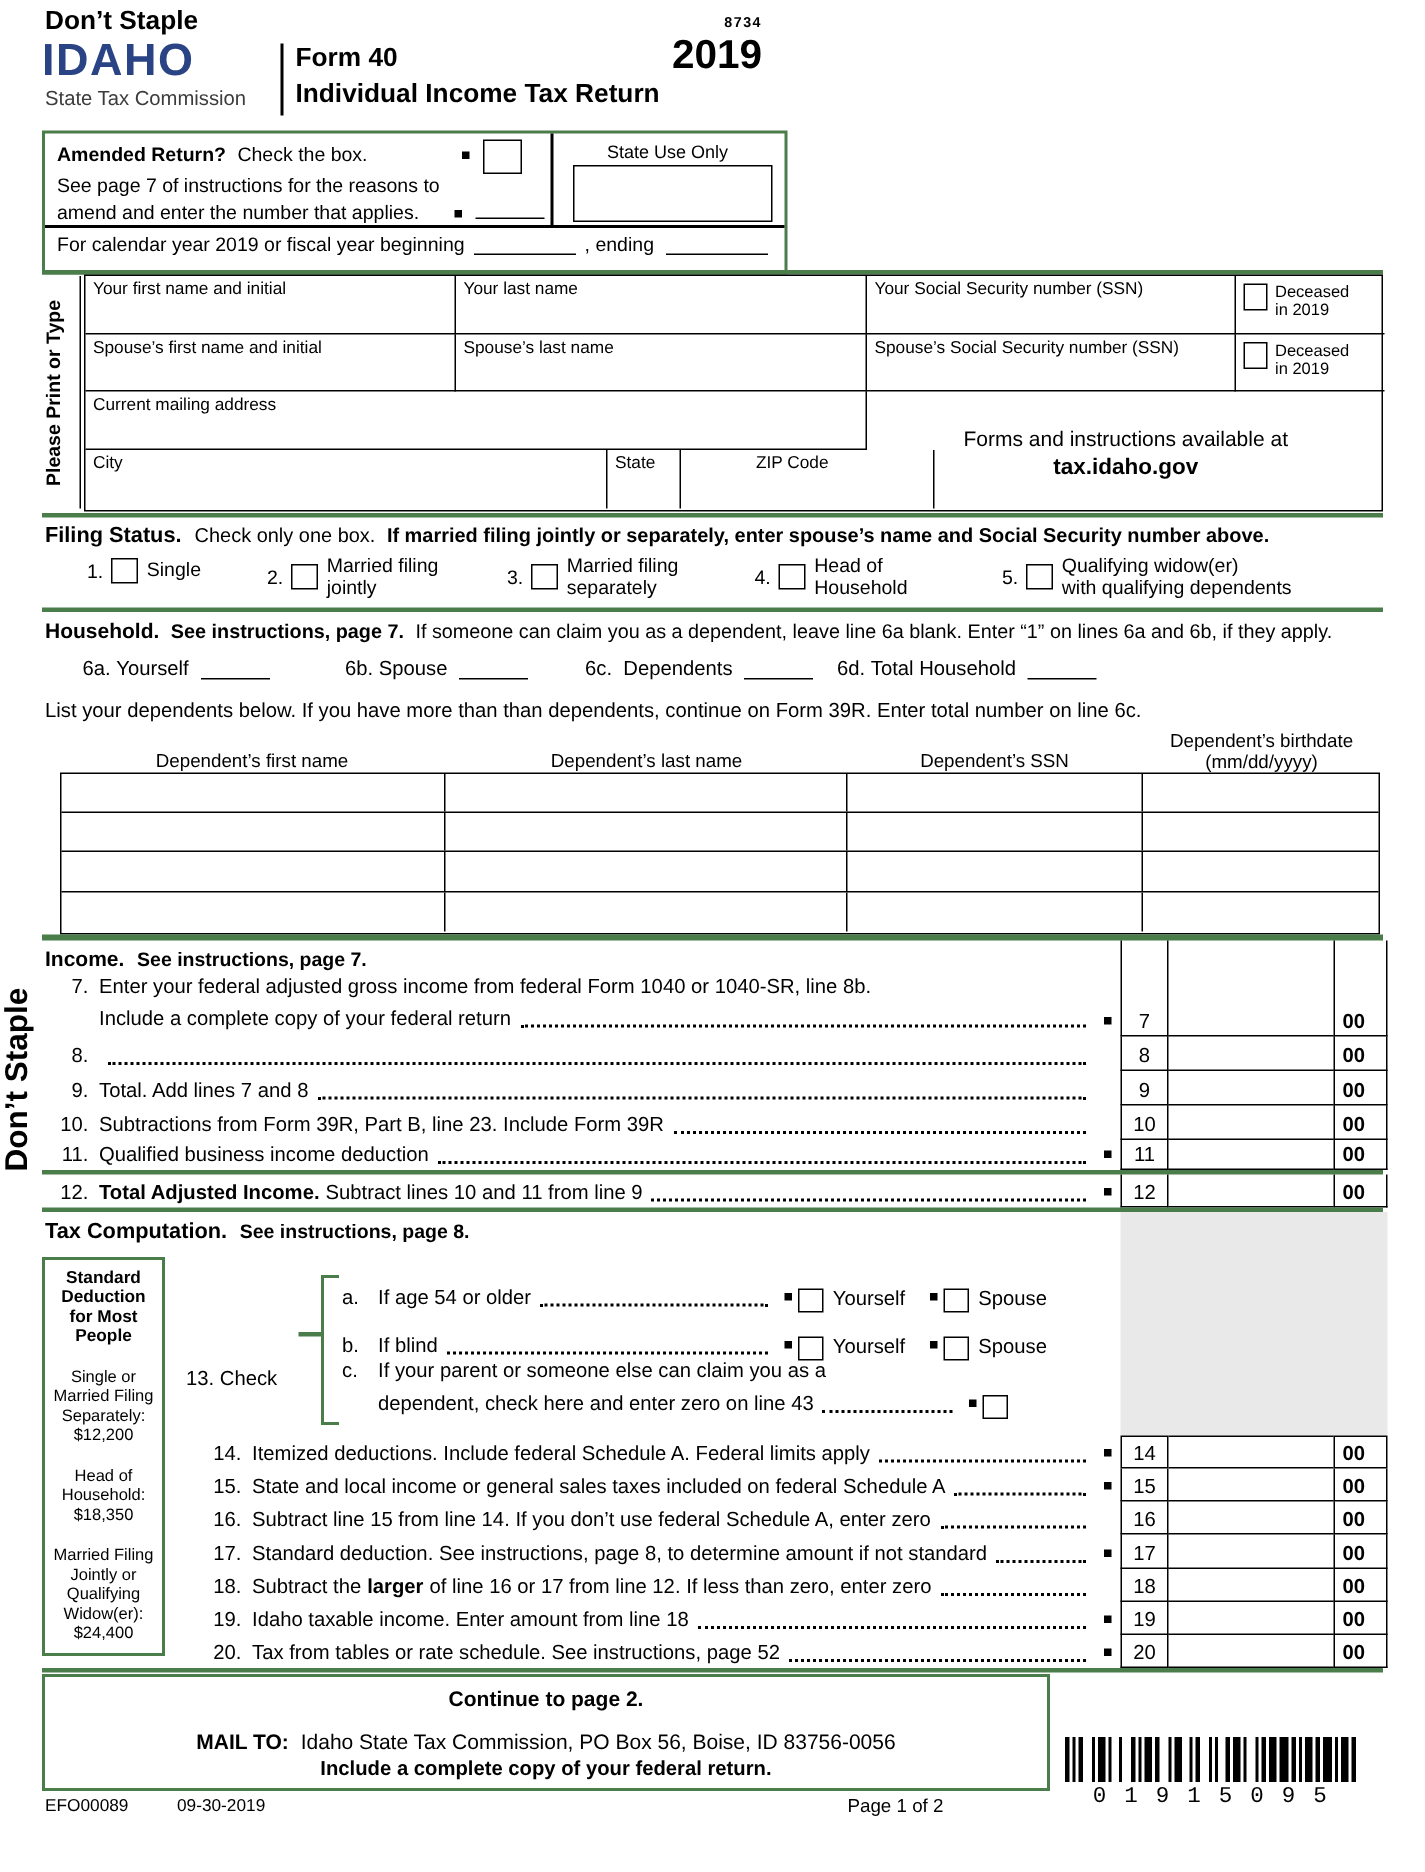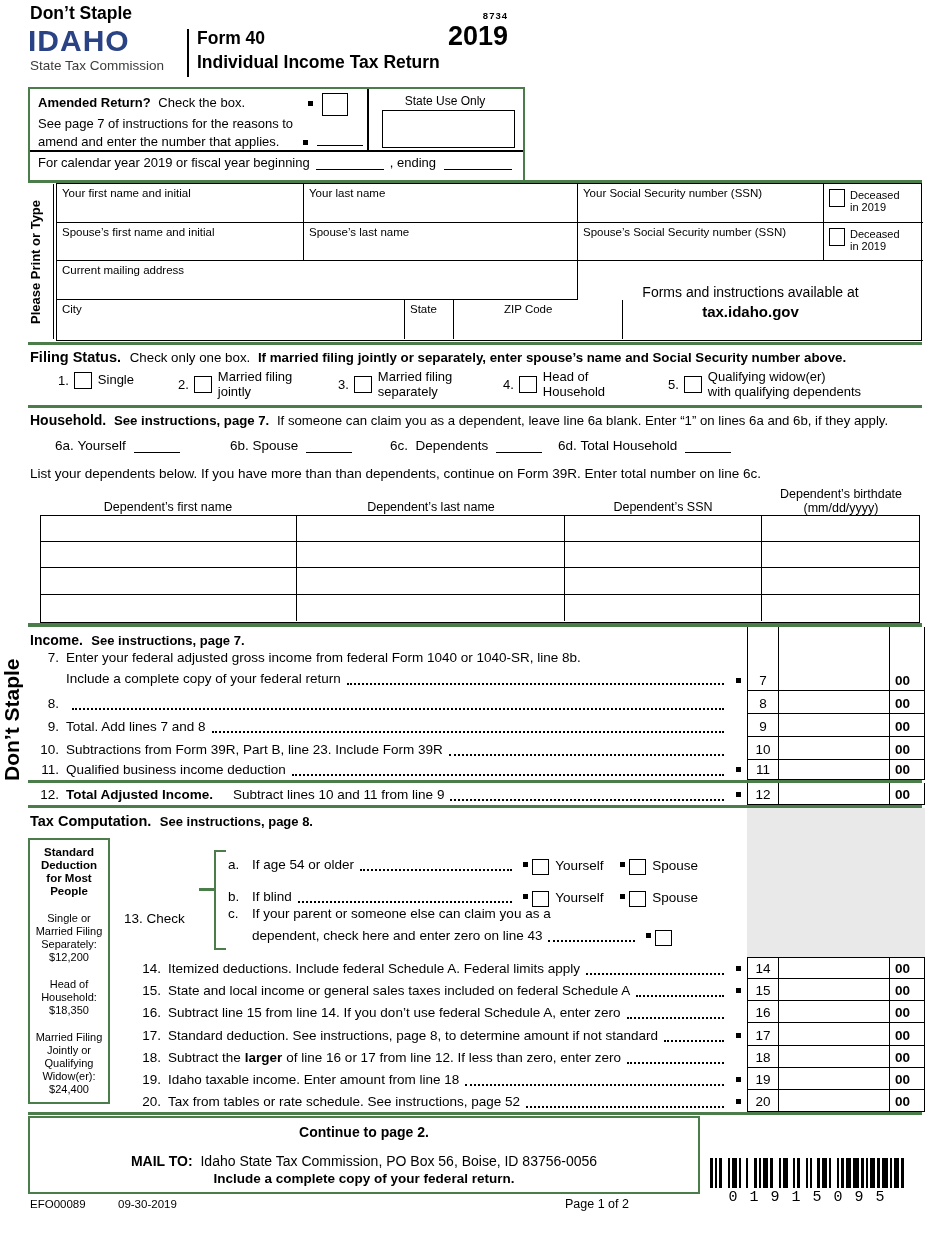--- a/index.html
+++ b/index.html
@@ -334,21 +334,21 @@
     <div class="boxnum">11</div>
     <div class="amt"></div>
     <div class="cents">00</div>
   </div>
   <div class="greenline" style="top:780px;"></div>
 
   <div class="frow" style="left:34px;top:783px;height:22px;width:891px;">
     <div class="lnum">12.</div>
     <div class="ltext">
         <span class="b">Total Adjusted Income.</span>
-        <span style="margin-left:20px;">Subtract lines 10 and 11 from line 9</span>
+        <span style="margin-left:4px;">Subtract lines 10 and 11 from line 9</span>
       </div>
     <div class="dots"></div>
     <div class="bul">
         <span class="bullet"></span>
       </div>
     <div class="boxnum">12</div>
     <div class="amt"></div>
     <div class="cents">00</div>
   </div>
   <div class="greenline" style="top:805px;"></div>

